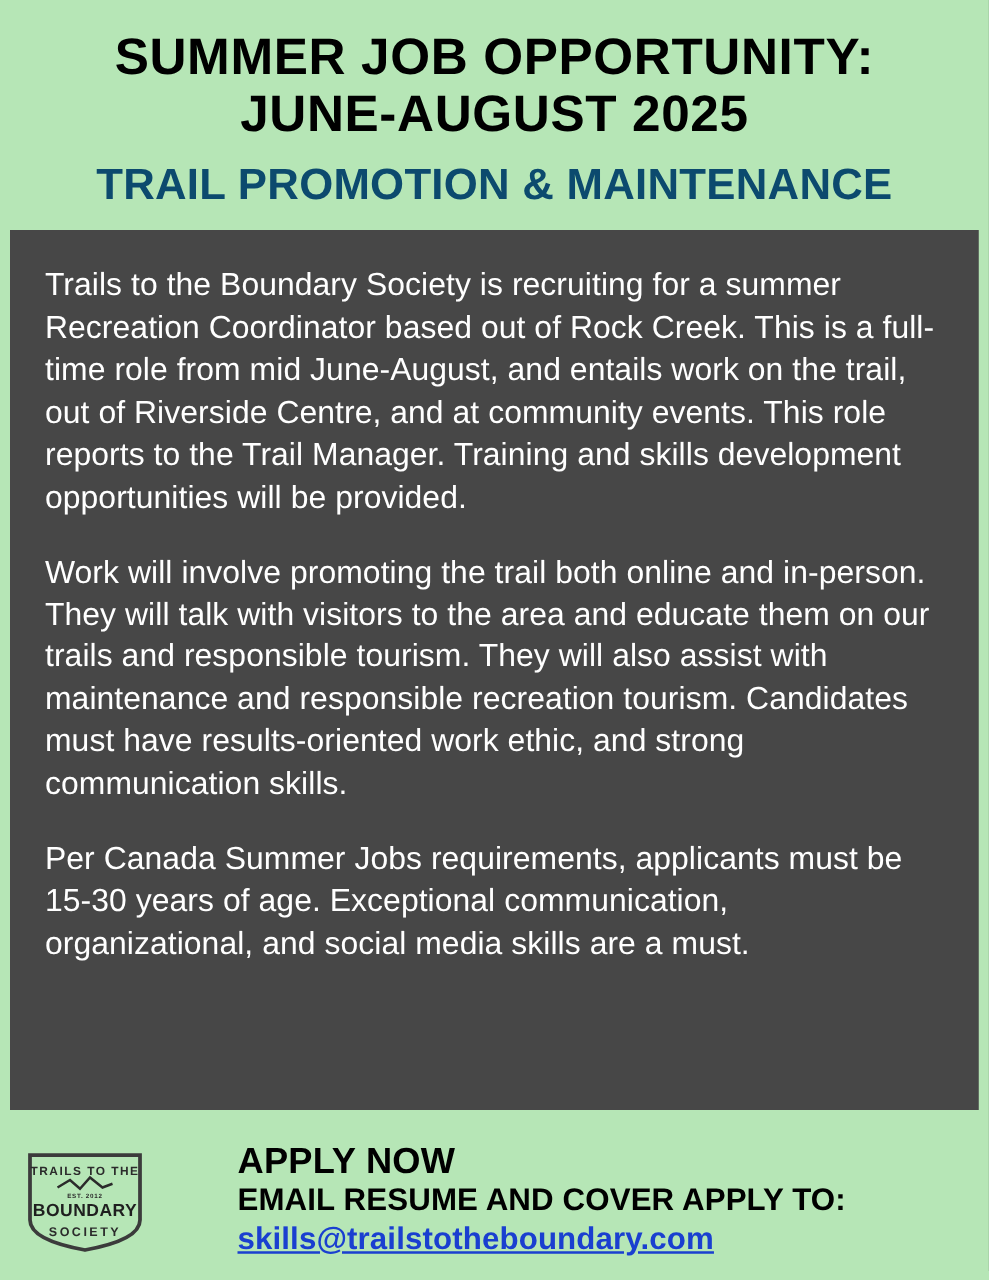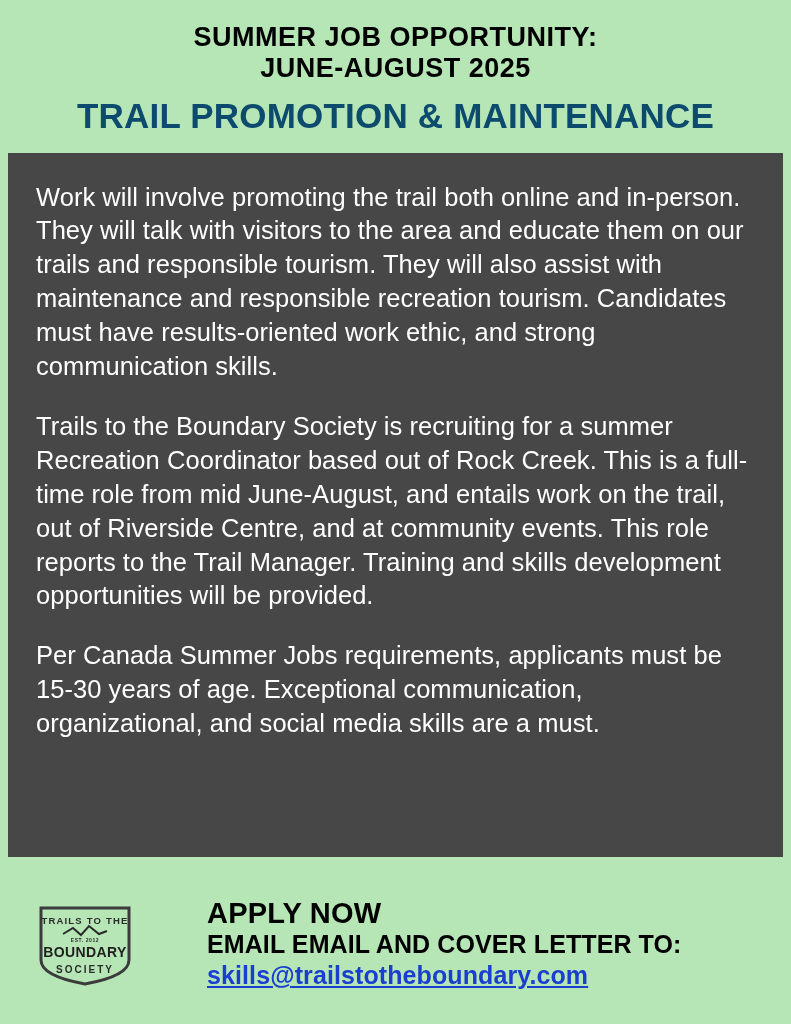--- a/index.html
+++ b/index.html
@@ -23,21 +23,21 @@
     flex-direction: column;
   }
 
   
   .header {
     padding: 22px 18px 4px 18px;
     text-align: center;
   }
 
   .title-line {
-    font-size: 27px;
+    font-size: 41px;
     font-weight: bold;
     color: #000000;
     letter-spacing: 0.5px;
     line-height: 1.13;
   }
 
   .subtitle {
     margin-top: 14px;
     font-size: 35px;
     font-weight: bold;
@@ -65,21 +65,21 @@
     letter-spacing: 0.05px;
   }
 
   .panel p:last-child { margin-bottom: 0; }
 
   
   .footer {
     flex: 1 1 auto;
     display: flex;
     align-items: center;
-    padding: 6px 8px 0 31px;
+    padding: 6px 8px 0 14px;
     gap: 16px;
   }
 
   .logo {
     width: 108px;
     height: 92px;
     flex: 0 0 auto;
     display: flex;
     align-items: center;
     justify-content: center;
@@ -124,39 +124,39 @@
 
 <div class="poster">
 
   <div class="header">
     <div class="title-line">SUMMER JOB OPPORTUNITY:</div>
     <div class="title-line">JUNE-AUGUST 2025</div>
     <div class="subtitle">TRAIL PROMOTION &amp; MAINTENANCE</div>
   </div>
 
   <div class="panel">
+    <p>Trails to the Boundary Society is recruiting for a summer Recreation Coordinator based out of Rock Creek.  This is a full-time role from mid June-August, and entails work on the trail, out of Riverside Centre, and at community events. This role reports to the Trail Manager. Training and skills development opportunities will be provided.</p>
     <p>Work will involve promoting the trail both online and in-person. They will talk with visitors to the area and educate them on our trails and responsible tourism. They will also assist with maintenance and responsible recreation tourism. Candidates must have results-oriented work ethic, and strong communication skills.</p>
-    <p>Trails to the Boundary Society is recruiting for a summer Recreation Coordinator based out of Rock Creek.  This is a full-time role from mid June-August, and entails work on the trail, out of Riverside Centre, and at community events. This role reports to the Trail Manager. Training and skills development opportunities will be provided.</p>
     <p>Per Canada Summer Jobs requirements, applicants must be 15-30 years of age. Exceptional communication, organizational, and social media skills are a must.</p>
   </div>
 
   <div class="footer">
 
     <div class="logo">
       <svg width="104" height="90" viewBox="0 0 104 90" xmlns="http://www.w3.org/2000/svg">
         <path d="M8 10 H96 V62 Q96 78 52 86 Q8 78 8 62 Z" fill="none" stroke="#3b3b3b" stroke-width="3"></path>
         <text x="52" y="26" font-family="Liberation Sans, sans-serif" font-size="9.5" font-weight="bold" fill="#2b2b2b" text-anchor="middle" letter-spacing="1.2">TRAILS TO THE</text>
         <path d="M30 36 L40 30 L48 37 L56 28 L66 36 L74 33" fill="none" stroke="#2b2b2b" stroke-width="2"></path>
         <text x="52" y="44" font-family="Liberation Sans, sans-serif" font-size="5" font-weight="bold" fill="#2b2b2b" text-anchor="middle" letter-spacing="0.6">EST. 2012</text>
         <text x="52" y="59" font-family="Liberation Sans, sans-serif" font-size="14" font-weight="bold" fill="#1f1f1f" text-anchor="middle" letter-spacing="0.4">BOUNDARY</text>
         <text x="52" y="75" font-family="Liberation Sans, sans-serif" font-size="10" font-weight="bold" fill="#2b2b2b" text-anchor="middle" letter-spacing="2">SOCIETY</text>
       </svg>
     </div>
 
     <div class="footer-text">
       <div class="apply-now">APPLY NOW</div>
-      <div class="email-label">EMAIL EMAIL AND COVER LETTER TO:</div>
+      <div class="email-label">EMAIL RESUME AND COVER APPLY TO:</div>
       <a class="email-link" href="#">skills@trailstotheboundary.com</a>
     </div>
 
   </div>
 
 </div>
 
 </body></html>

